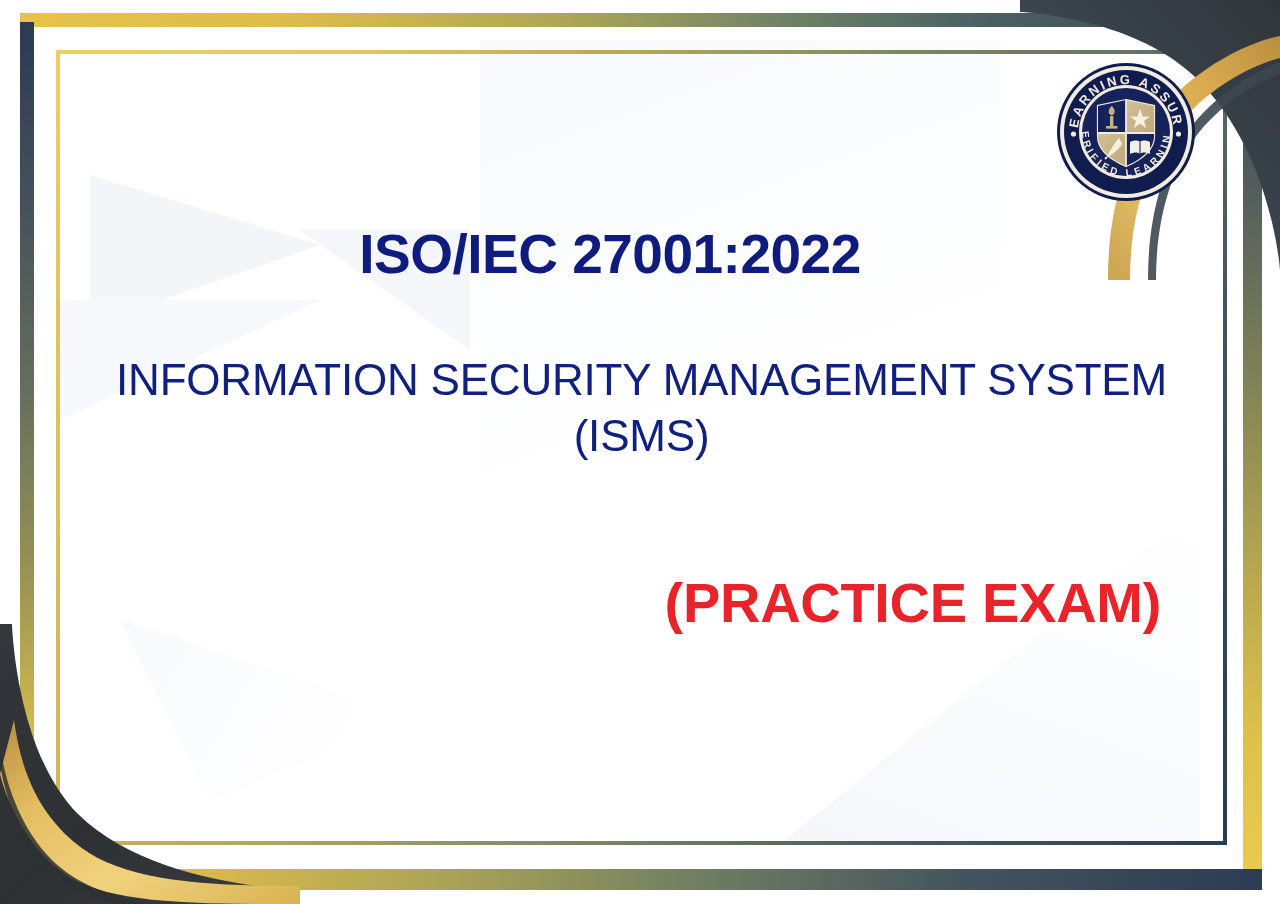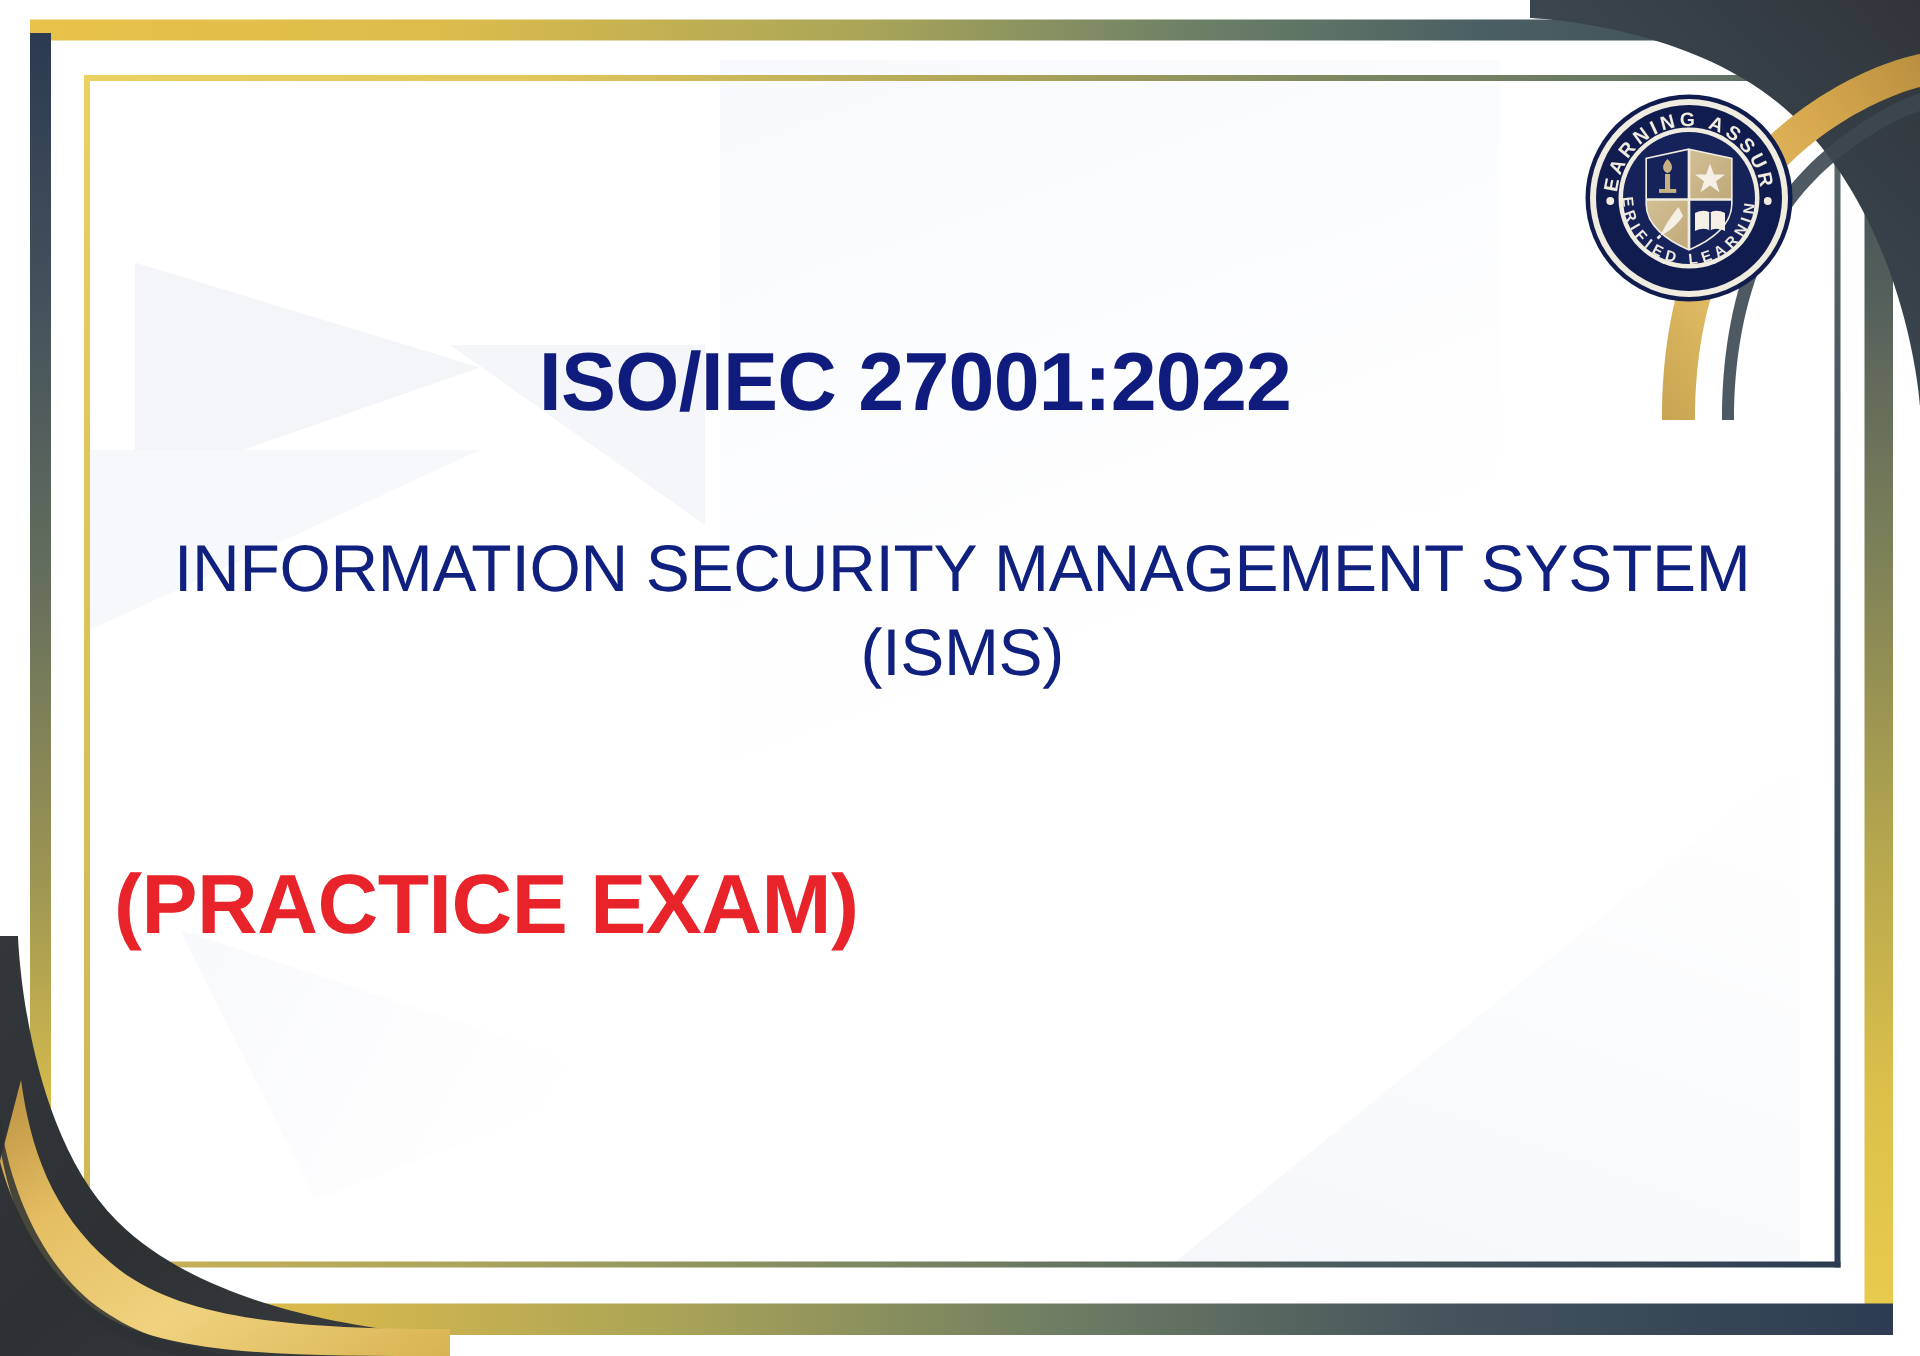--- a/index.html
+++ b/index.html
@@ -177,23 +177,23 @@
     font-family: "Liberation Sans Narrow", "Liberation Sans", sans-serif;
     font-weight: 400;
     font-size: 44px;
     line-height: 56px;
     letter-spacing: -0.2px;
     color: #10207f;
   }
   .title-sub .abbr { display: block; }
   .title-note {
     position: absolute;
-    left: 16px; top: 480px;
+    left: 1px; top: 480px;
     width: 1100px;
-    text-align: left;
+    text-align: right;
     font-family: "Liberation Sans Narrow", "Liberation Sans", sans-serif;
     font-weight: 700;
     font-size: 56px;
     letter-spacing: -0.3px;
     color: #e8232a;
     white-space: nowrap;
   }
 
   
   .logo {

